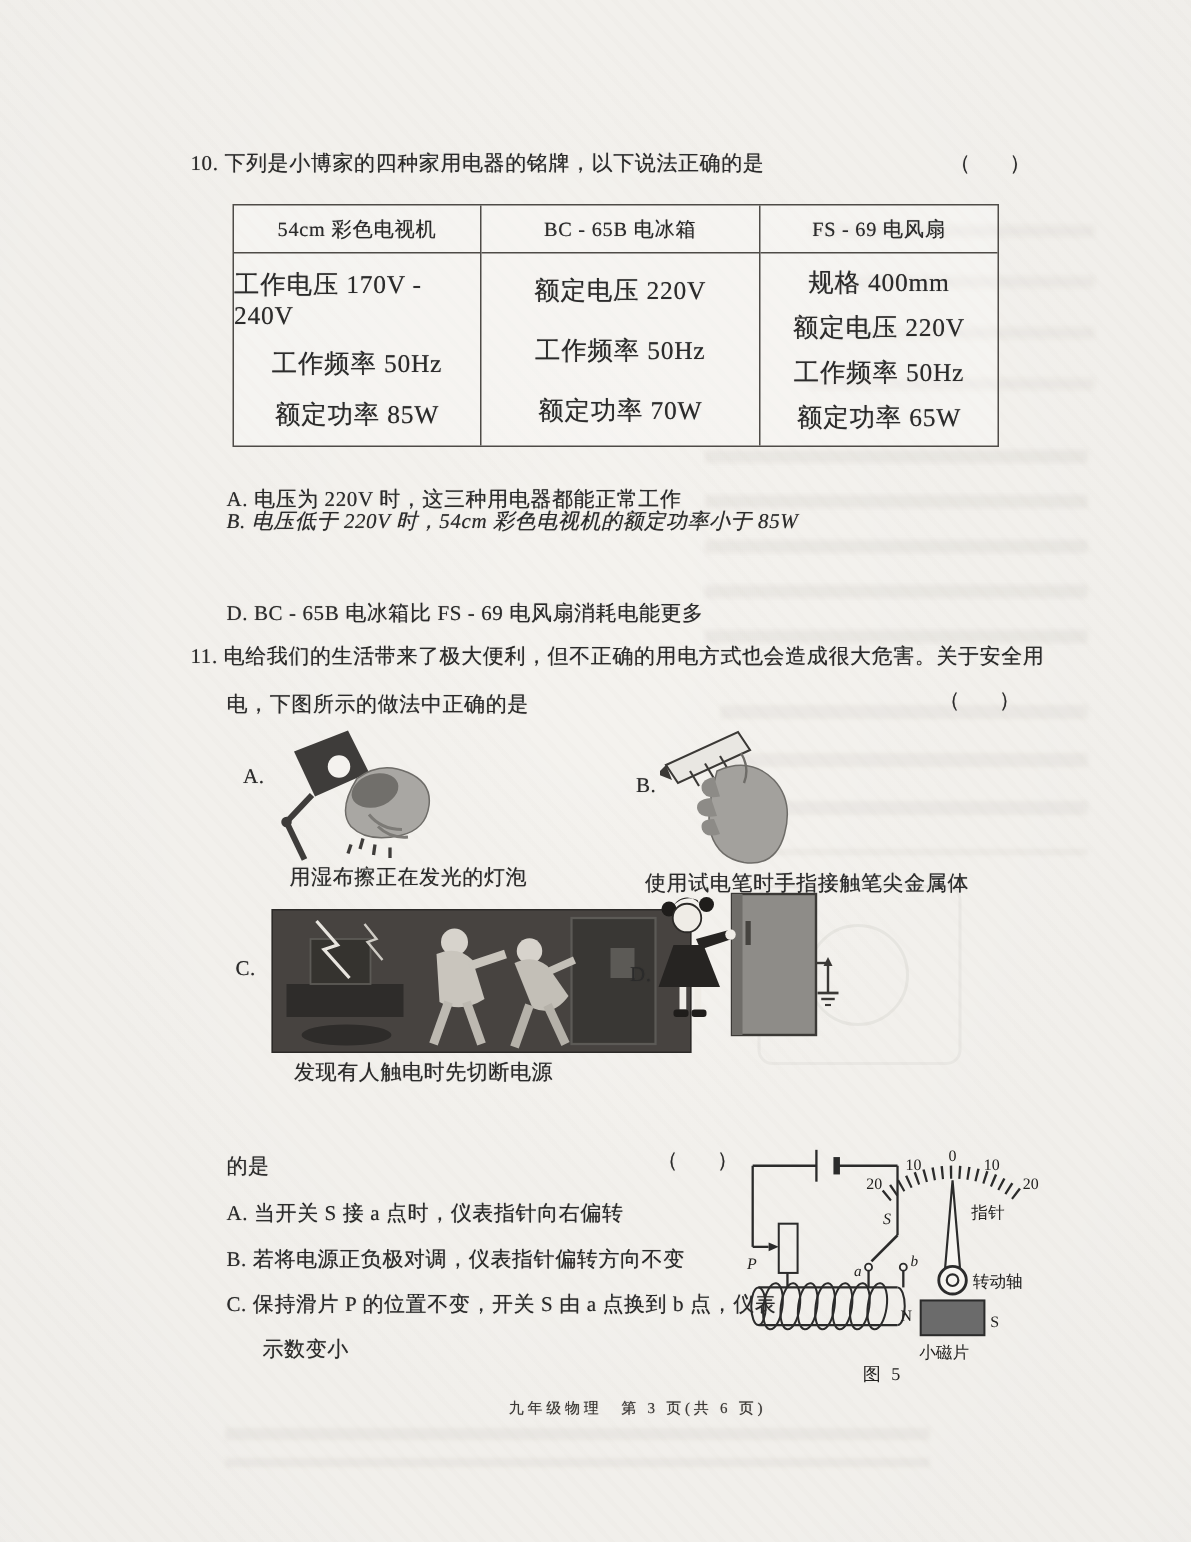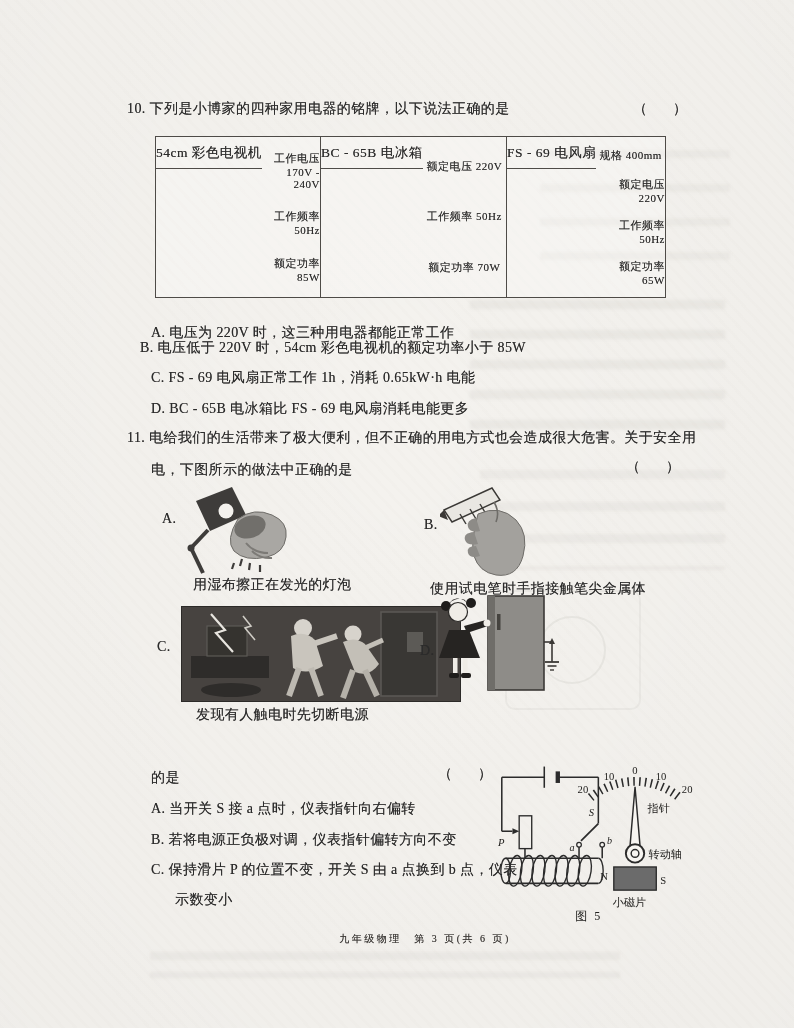--- a/index.html
+++ b/index.html
@@ -15,28 +15,28 @@
   .t{position:absolute;white-space:nowrap;font-size:14px;letter-spacing:0.4px;
      text-shadow:0 0 0.5px rgba(45,42,40,0.65);}
   .stem{font-size:14px;}
   .opt{font-size:14px;}
   .cap{font-size:14px;}
   .lab{font-size:14px;}
   .bracket{font-size:14px;letter-spacing:6px;}
   
   .ntable{position:absolute;left:155px;top:136px;width:509px;height:160px;
      display:flex;border:1.4px solid #4e4b47;background:rgba(255,255,255,0.25);}
-  .ncol{display:flex;flex-direction:row;border-right:1.3px solid #4e4b47;text-align:right;}
+  .ncol{display:flex;flex-direction:column;border-right:1.3px solid #4e4b47;}
   .ncol:last-child{border-right:none;}
   .nhead{height:31px;display:flex;align-items:center;justify-content:center;
      border-bottom:1.3px solid #4e4b47;font-size:13.5px;letter-spacing:0.5px;
      text-shadow:0 0 0.5px rgba(45,42,40,0.65);}
   .nbody{flex:1;display:flex;flex-direction:column;justify-content:space-around;
      align-items:center;padding:4px 0;}
-  .ncell{font-size:11px;letter-spacing:0.5px;text-shadow:0 0 0.5px rgba(45,42,40,0.6);}
+  .ncell{font-size:17px;letter-spacing:0.5px;text-shadow:0 0 0.5px rgba(45,42,40,0.6);}
   .fig{position:absolute;}
   .bleed{position:absolute;filter:blur(1.6px);pointer-events:none;}
   .wm{position:absolute;border:2px solid rgba(90,85,75,0.055);border-radius:10px;}
   .wm-circle{position:absolute;border:2.5px solid rgba(90,85,75,0.07);border-radius:50%;}
   .footer{font-size:10px;letter-spacing:2.5px;color:#3d3a37;}
 </style>
 </head>
 <body>
 
 <div class="scan">
@@ -74,22 +74,21 @@
       <div class="nbody">
         <div class="ncell">规格 400mm</div>
         <div class="ncell">额定电压 220V</div>
         <div class="ncell">工作频率 50Hz</div>
         <div class="ncell">额定功率 65W</div>
       </div>
     </div>
   </div>
 
   <div class="t opt" style="left:151px;top:324px;">A. 电压为 220V 时，这三种用电器都能正常工作</div>
-  <div class="t opt" style="left:140px;top:339px;">B. 电压低于 220V 时，54cm 彩色电视机的额定功率小于 85W</div>
-  <div class="t opt" style="left:151px;top:369px;">C. FS - 69 电风扇正常工作 1h，消耗 0.65kW·h 电能</div>
+  <div class="t opt" style="left:151px;top:339px;font-style:italic;">B. 电压低于 220V 时，54cm 彩色电视机的额定功率小于 85W</div>
   <div class="t opt" style="left:151px;top:400px;">D. BC - 65B 电冰箱比 FS - 69 电风扇消耗电能更多</div>
 
   <div class="t stem" style="left:127px;top:429px;">11. 电给我们的生活带来了极大便利，但不正确的用电方式也会造成很大危害。关于安全用</div>
   <div class="t stem" style="left:151px;top:461px;">电，下图所示的做法中正确的是</div>
   <div class="t bracket" style="left:626px;top:458px;">（　）</div>
 
   <div class="t lab" style="left:162px;top:511px;">A.</div>
   <svg class="fig" style="left:176px;top:485px;" width="138" height="90" viewBox="0 0 138 90">
     <polygon points="20,16 56,2 70,30 34,46" fill="#3e3c3a"></polygon>
     <circle cx="50" cy="26" r="7.5" fill="#f4f2ee"></circle>

